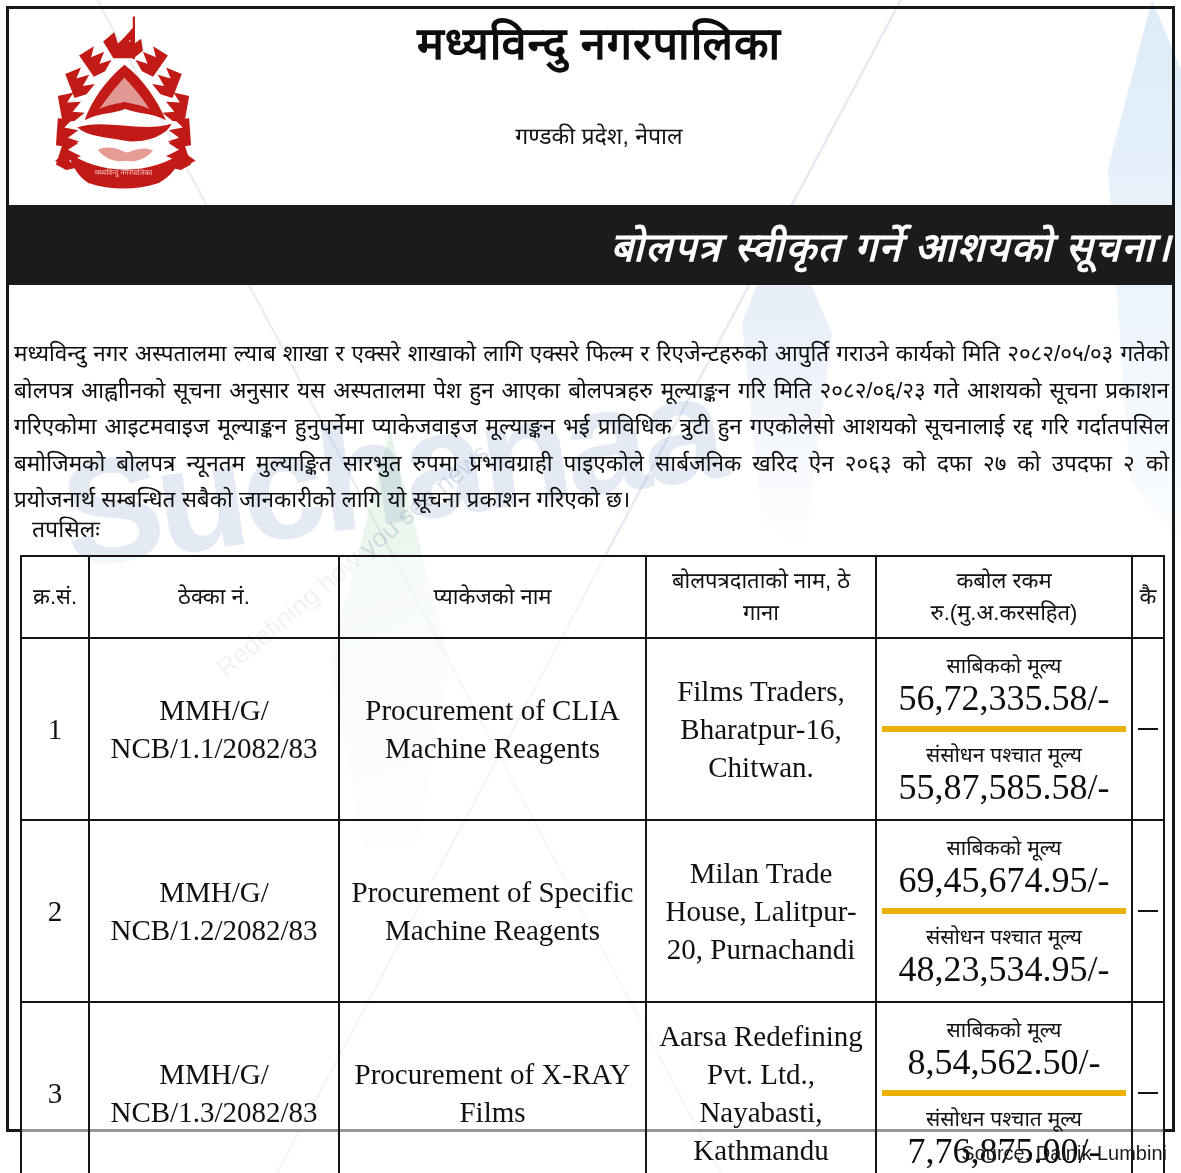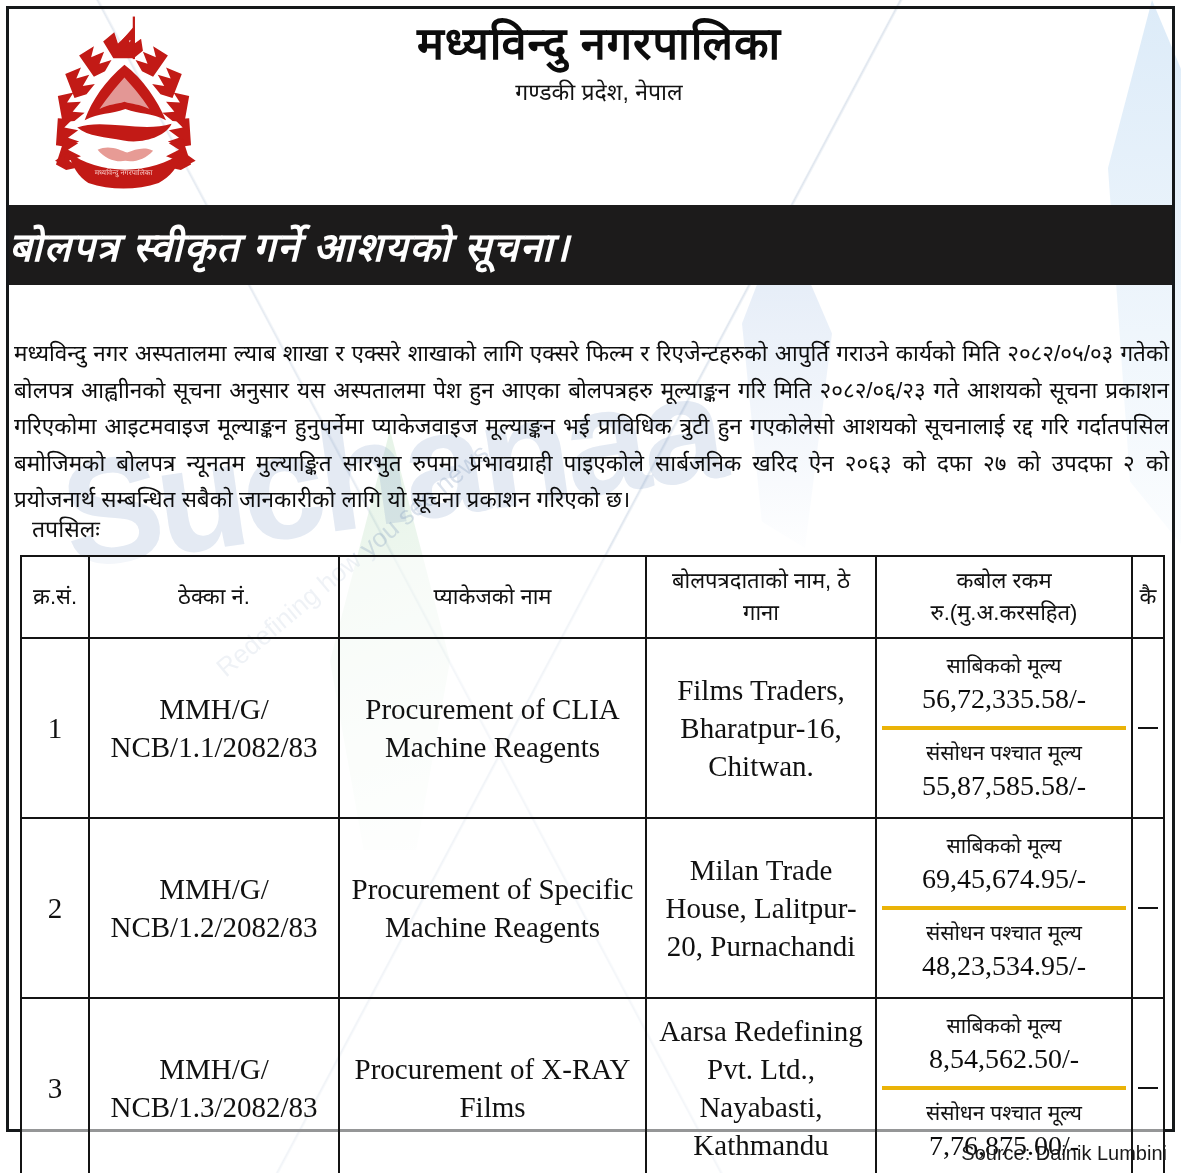--- a/index.html
+++ b/index.html
@@ -129,31 +129,32 @@
     font-family: "Liberation Sans", sans-serif;
     font-size: 24px;
     line-height: 34px;
     color: #121212;
   }
   .org-sub3 {
     font-family: "Liberation Sans", sans-serif;
     font-size: 23px;
     line-height: 34px;
     color: #121212;
+    margin-top: 44px;
   }
 
   
   .banner {
     position: absolute;
     left: 9px; top: 205px;
     width: 1163px; height: 80px;
     background: #1c1b1b;
     display: flex;
     align-items: center;
-    justify-content: flex-start;
+    justify-content: flex-end;
     z-index: 2;
   }
   .banner-text {
     color: #ffffff;
     font-family: "Liberation Sans", sans-serif;
     font-weight: bold;
     font-size: 40px;
     letter-spacing: 1.5px;
     font-style: italic;
   }
@@ -220,33 +221,33 @@
   td.num, td.contract, td.pkg, td.bidder {
     font-family: "Liberation Serif", serif;
     font-size: 29px;
     line-height: 38px;
   }
   td.amtcell {
     padding: 0;
     border: 2px solid #141414;
   }
   .amt-sub {
-    border-bottom: 4px solid #eab308;
+    border-bottom: 6px solid #eab308;
     padding: 8px 4px 10px;
   }
   .amt-sub:last-child { border-bottom: none; }
   .amt-label {
     font-family: "Liberation Sans", sans-serif;
     font-size: 21px;
     line-height: 30px;
     color: #111;
   }
   .amt-value {
     font-family: "Liberation Serif", serif;
-    font-size: 28px;
+    font-size: 36px;
     line-height: 35px;
     color: #0d0d0d;
   }
   td.remarkcell { padding: 0; }
   .rem-sub {
     border-bottom: 2px solid #141414;
     height: 50%;
   }
   .rem-sub:last-child { border-bottom: none; }
 

